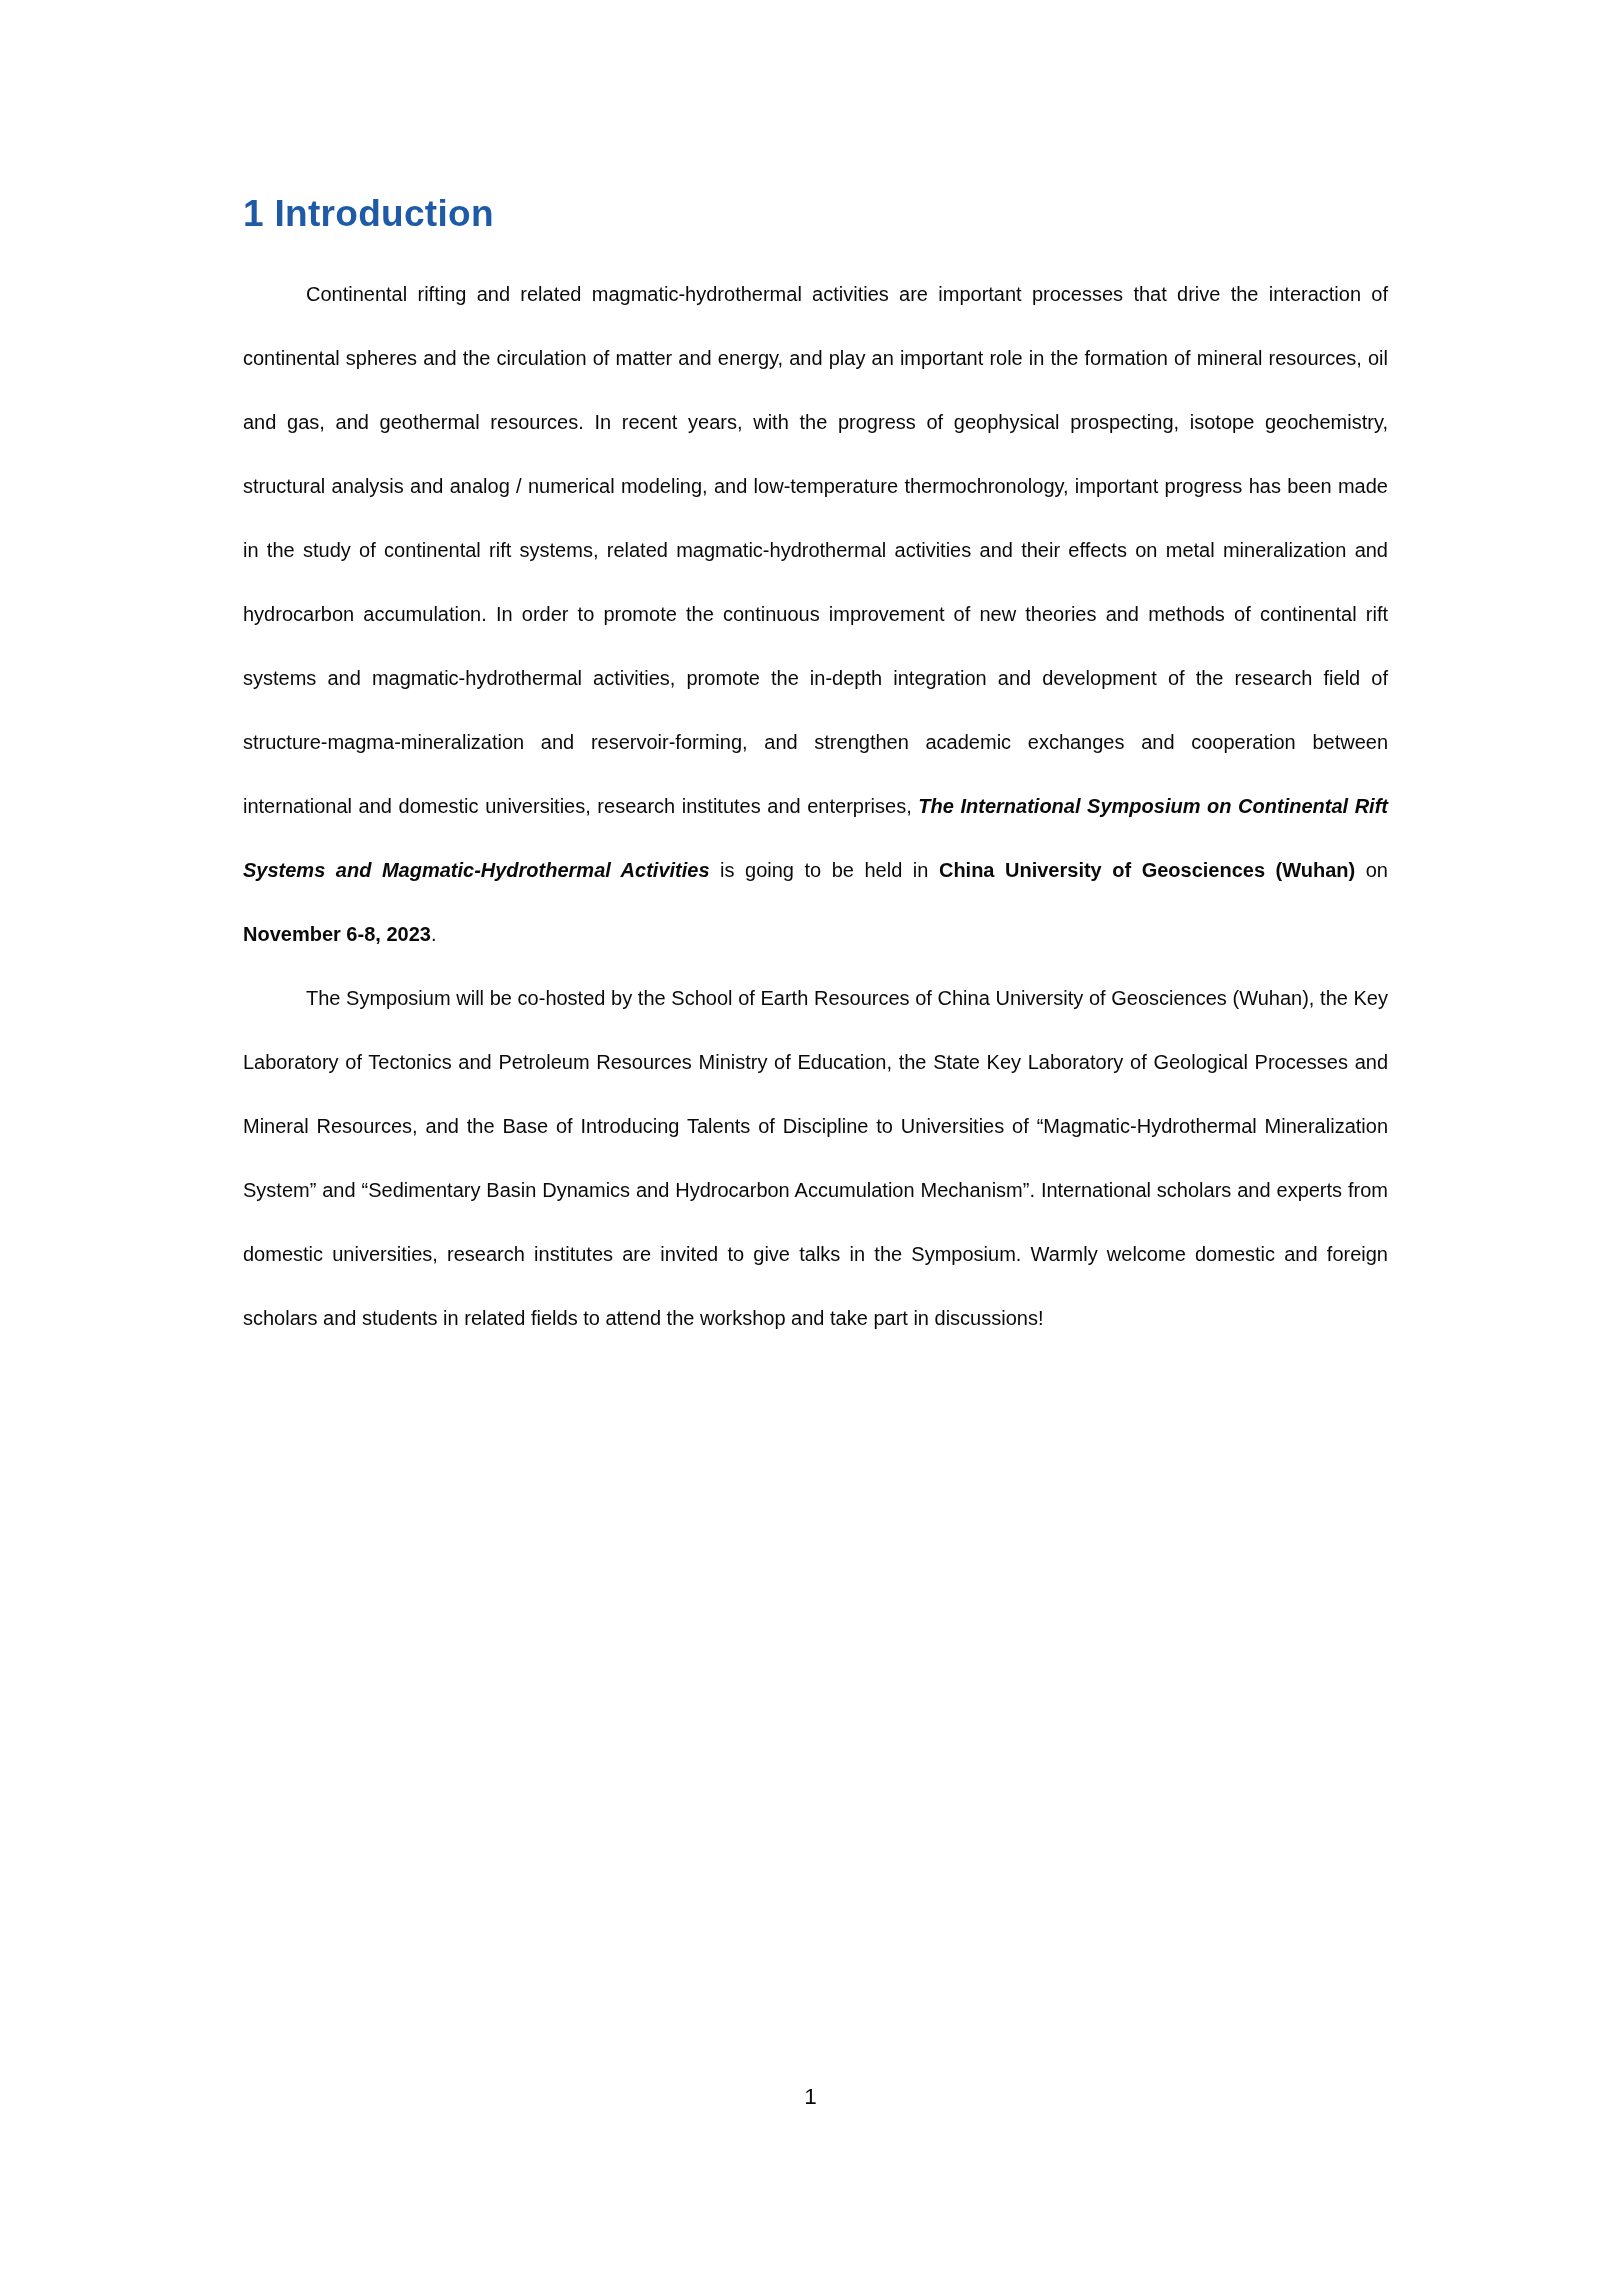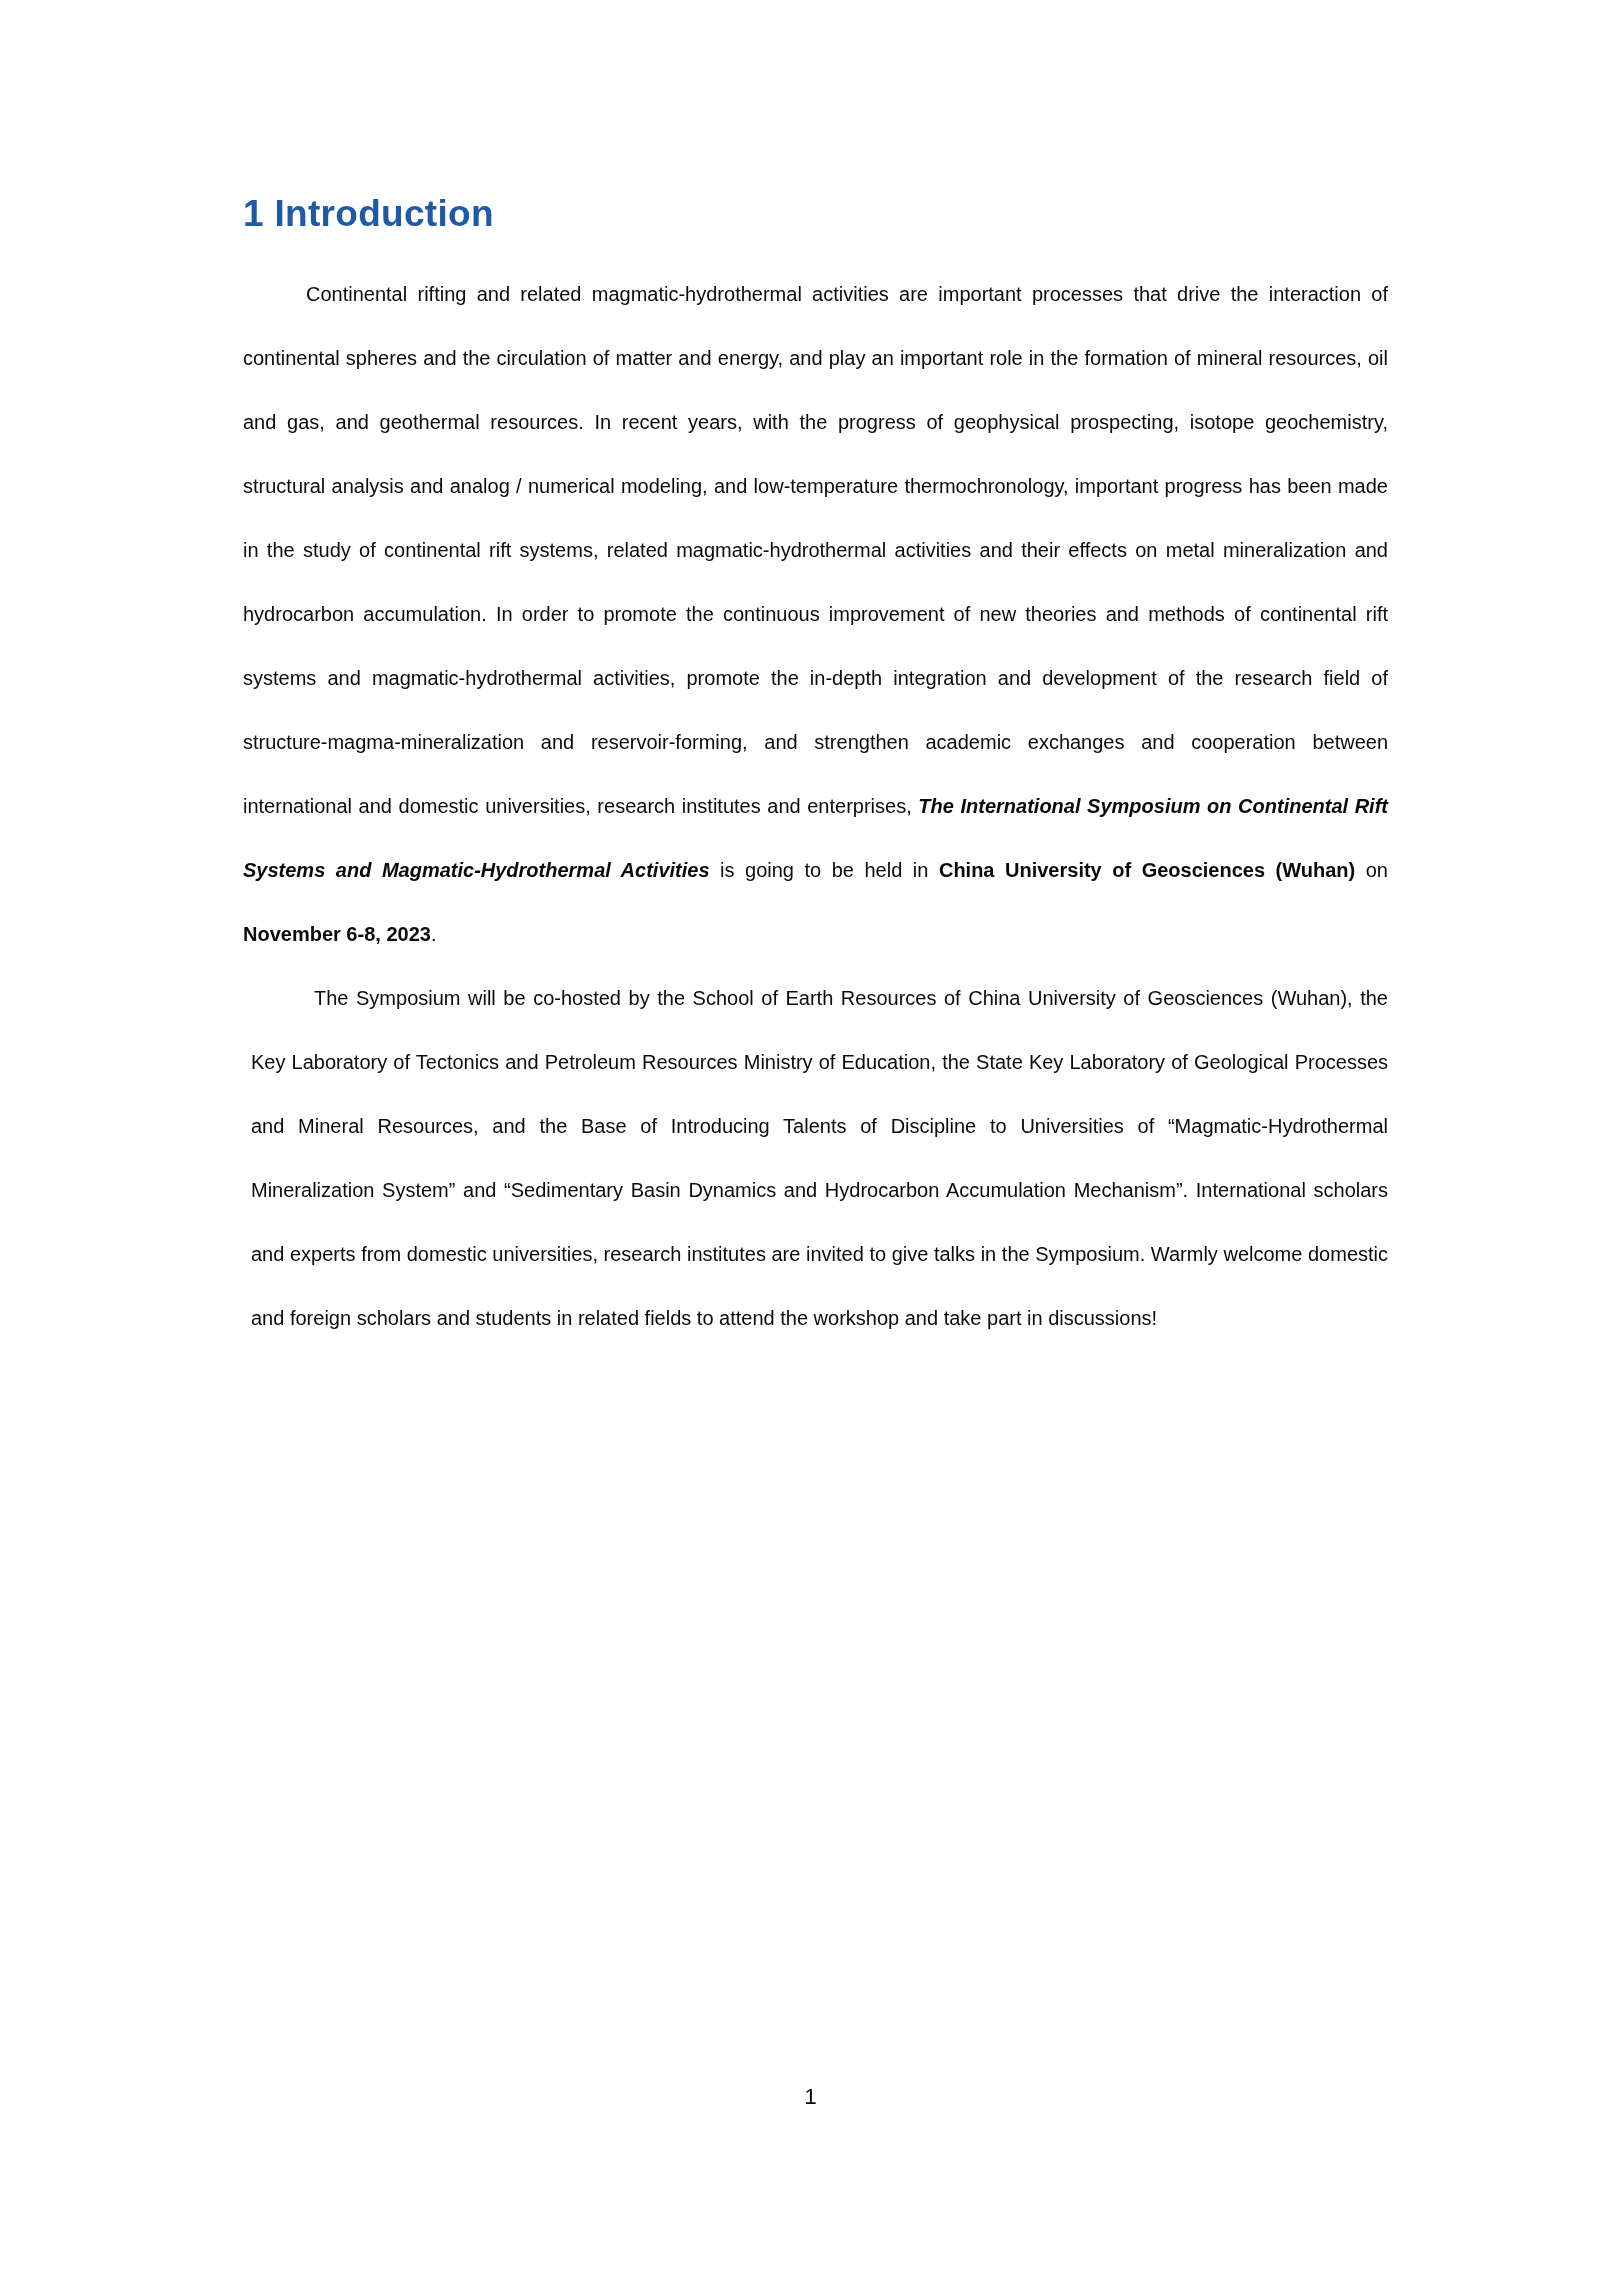--- a/index.html
+++ b/index.html
@@ -38,21 +38,20 @@
     font-size: 20px;
     line-height: 64px;
     text-align: justify;
     text-justify: inter-word;
     margin: 0;
     text-indent: 63px;
     color: #0a0a0a;
   }
   .para + .para {
     margin-top: 0px;
-    margin-left: 8px;
   }
   .bi {
     font-weight: bold;
     font-style: italic;
   }
   .b {
     font-weight: bold;
   }
   .page-number {
     position: absolute;

